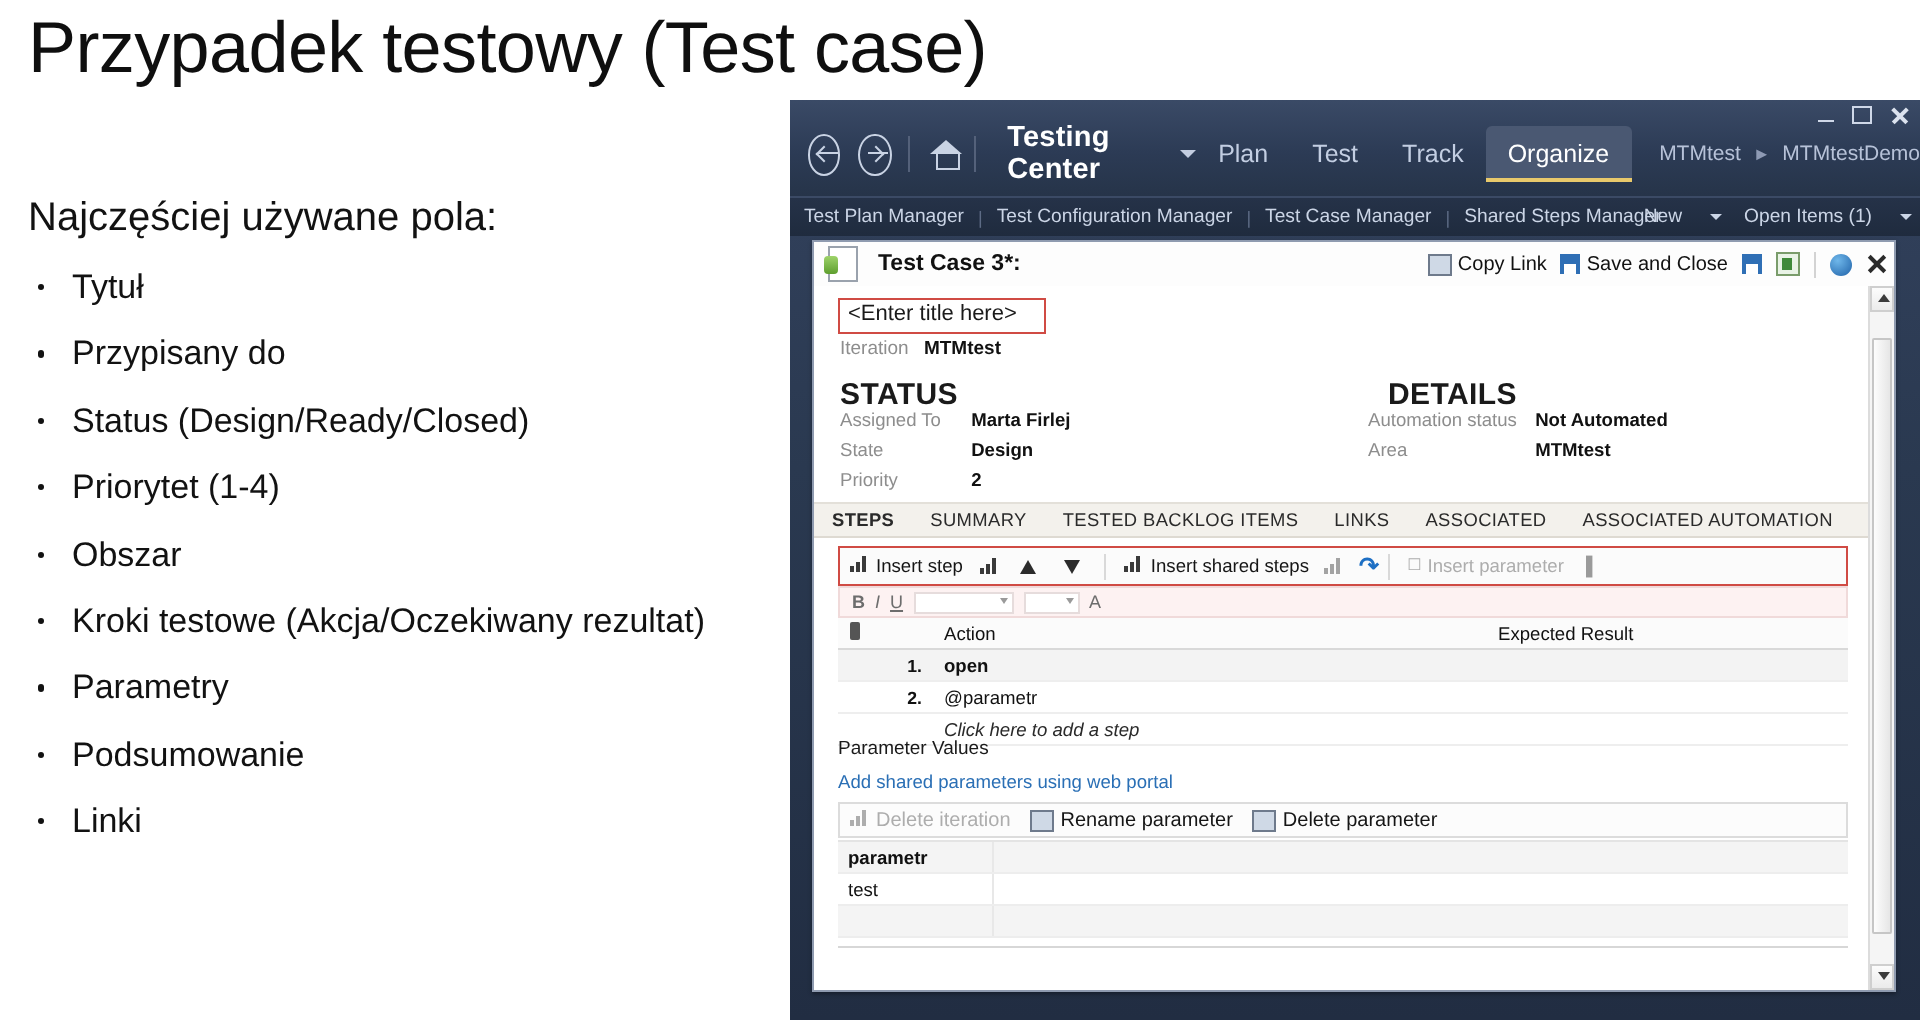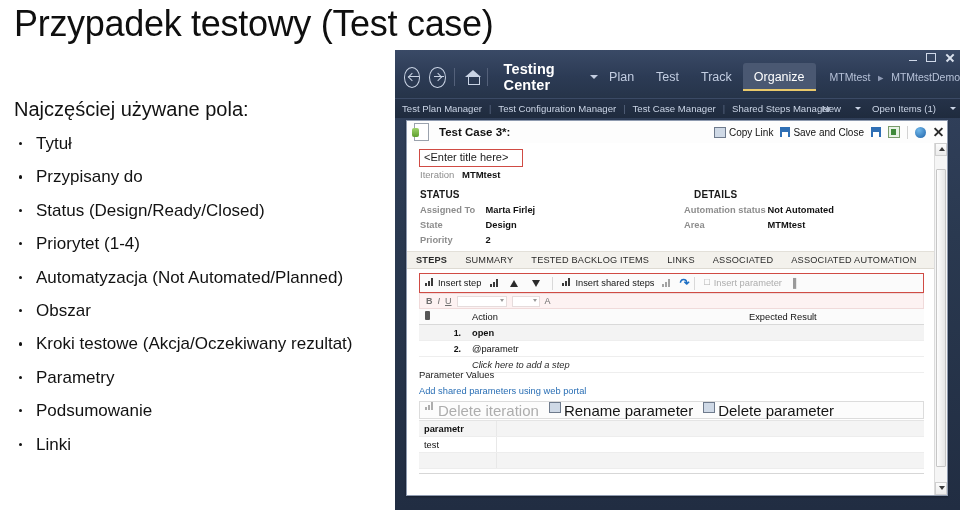--- a/index.html
+++ b/index.html
@@ -116,23 +116,23 @@
 
   .pane{position:absolute;left:0;top:0;right:13px;bottom:0;}
 
   .titlebox{position:absolute;left:12px;top:6px;width:102px;height:16px;
     border:1.6px solid #d04b44;background:#fff;}
   .titlebox span{position:absolute;left:4px;top:1px;font-size:11px;color:#1a1a1a;white-space:nowrap;}
   .iterrow{position:absolute;left:13px;top:26px;font-size:9.5px;white-space:nowrap;}
   .lbl{color:#8d8d8d;}
   .val{color:#111;font-weight:bold;margin-left:5px;}
 
-  .colhead{position:absolute;font-size:10px;font-weight:bold;color:#1a1a1a;letter-spacing:.2px;}
+  .colhead{position:absolute;font-size:15px;font-weight:bold;color:#1a1a1a;letter-spacing:.2px;}
   .frow{position:absolute;font-size:9.3px;white-space:nowrap;}
-  .frow .lbl{display:inline-block;font-weight:bold;}
+  .frow .lbl{display:inline-block;}
   .frow .val{display:inline-block;font-weight:bold;}
 
   .tabstrip{position:absolute;left:0;right:0;top:108px;height:16px;
     background:#f3f1ec;border-top:1px solid #e3e0d9;border-bottom:1px solid #dedad2;
     display:flex;align-items:center;}
   .tabstrip .t{font-size:9.2px;color:#2a2a2a;padding:0 9px;letter-spacing:.2px;white-space:nowrap;}
   .tabstrip .t.sel{font-weight:bold;}
 
   .steptools{position:absolute;left:12px;right:10px;top:130px;height:18px;
     border:1.6px solid #d04b44;background:#fbfbfb;display:flex;align-items:center;}
@@ -165,21 +165,21 @@
   .c-act{flex:1;padding-left:7px;color:#111;}
   .c-act.bold{font-weight:bold;}
   .c-act.ital{font-style:italic;color:#2a2a2a;}
   .c-exp{width:175px;padding-left:6px;color:#111;}
   .pinico{display:inline-block;width:5px;height:9px;background:#555;border-radius:1px;}
 
   .paramsec{position:absolute;left:12px;right:10px;top:226px;}
   .pv-title{font-size:9.5px;color:#1a1a1a;}
   .pv-link{font-size:9.3px;color:#2a6fb5;margin-top:6px;}
   .pv-tools{margin-top:5px;height:16px;border:1px solid #dcdcdc;background:#fcfcfc;display:flex;align-items:center;}
-  .pv-tools .st{font-size:15px;}
+  .pv-tools .st{font-size:10px;}
   .pv-grid{margin-top:1px;border-top:1px solid #e4e4e4;}
   .pv-row{display:flex;height:15px;align-items:center;font-size:9.3px;border-bottom:1px solid #ededed;}
   .pv-row .k{width:72px;padding-left:5px;color:#111;font-weight:bold;}
   .pv-row .v{flex:1;border-left:1px solid #e8e8e8;height:100%;}
   .pv-row.shaded{background:#f4f4f4;}
   .pv-row.empty .k{background:#e7e7e7;}
   .botline{margin-top:4px;height:4px;border-top:1px solid #d7d7d7;}
 </style>
 </head>
 <body>
@@ -188,21 +188,20 @@
 
   <div class="slide-title">Przypadek testowy (Test case)</div>
 
   <div class="lead">Najczęściej używane pola:</div>
 
   <ul class="bullets">
     <li><span class="dot"></span><span>Tytuł</span></li>
     <li><span class="dot"></span><span>Przypisany do</span></li>
     <li><span class="dot"></span><span>Status (Design/Ready/Closed)</span></li>
     <li><span class="dot"></span><span>Priorytet (1-4)</span></li>
-    <li><span class="dot"></span><span>Automatyzacja (Not Automated/Planned)</span></li>
     <li><span class="dot"></span><span>Obszar</span></li>
     <li><span class="dot"></span><span>Kroki testowe (Akcja/Oczekiwany rezultat)</span></li>
     <li><span class="dot"></span><span>Parametry</span></li>
     <li><span class="dot"></span><span>Podsumowanie</span></li>
     <li><span class="dot"></span><span>Linki</span></li>
   </ul>
 
   <div class="shot">
    <div class="shot-inner">
 

